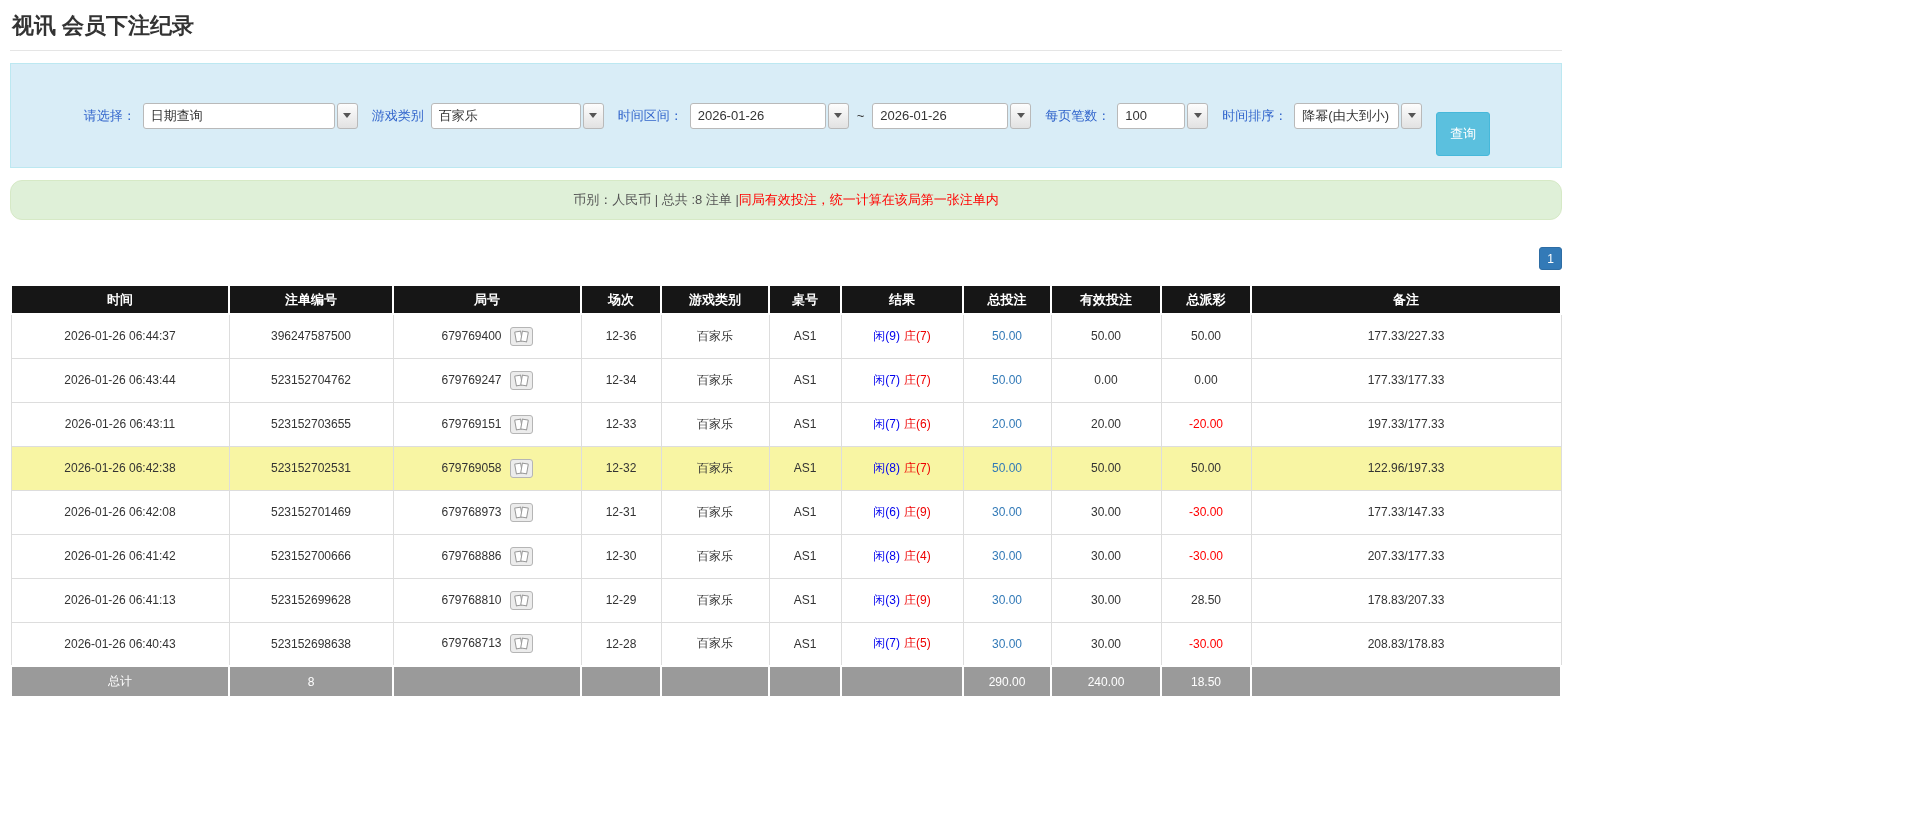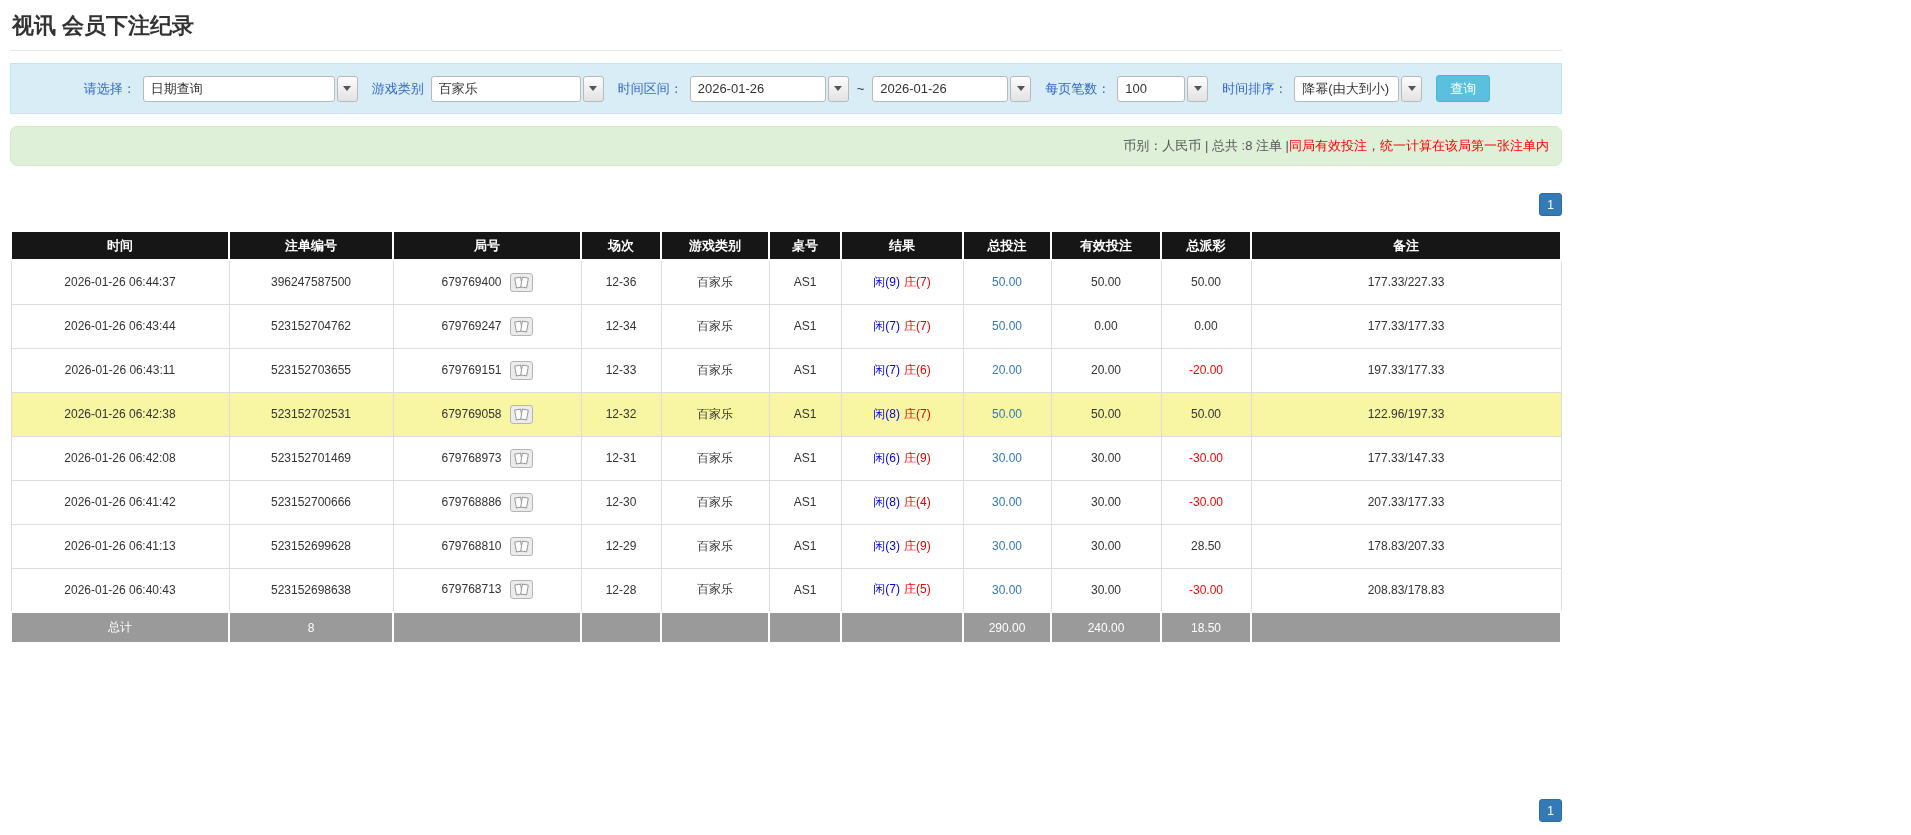--- a/index.html
+++ b/index.html
@@ -44,34 +44,35 @@
     display: inline-flex; align-items: center; justify-content: center;
     cursor: pointer;
   }
   .caret-down {
     width: 0; height: 0;
     border-left: 4px solid transparent; border-right: 4px solid transparent;
     border-top: 5px solid #555;
   }
   .range-sep { color: #333; margin: 0 1px; }
   .search-btn {
-    height: 27px; padding: 0 13px; margin-left: 7px;
+    height: 44px; padding: 0 13px; margin-left: 7px;
     background: var(--btn-info, #5bc0de); border: 1px solid var(--btn-info-border, #46b8da);
     border-radius: 3px; color: #fff; font-size: 13px; cursor: pointer;
     font-family: inherit;
+    margin-top: 37px;
   }
 
   
   .summary-bar {
     margin-top: 12px;
     background: var(--success-bg, #dff0d8);
     border: 1px solid var(--success-border, #d6e9c6);
-    border-radius: 7px;
+    border-radius: 12px;
     padding: 10px 12px;
-    display: flex; justify-content: flex-end; align-items: center;
+    display: flex; justify-content: center; align-items: center;
     font-size: 13px;
   }
   .summary-left  { color: #555; }
   .summary-right { color: var(--negative-red, #ff0000); }
 
   
   .pager { display: flex; justify-content: flex-end; }
   .pager.top { margin-top: 27px; }
   .pager.bottom { margin-top: 155px; }
   .page-btn {

